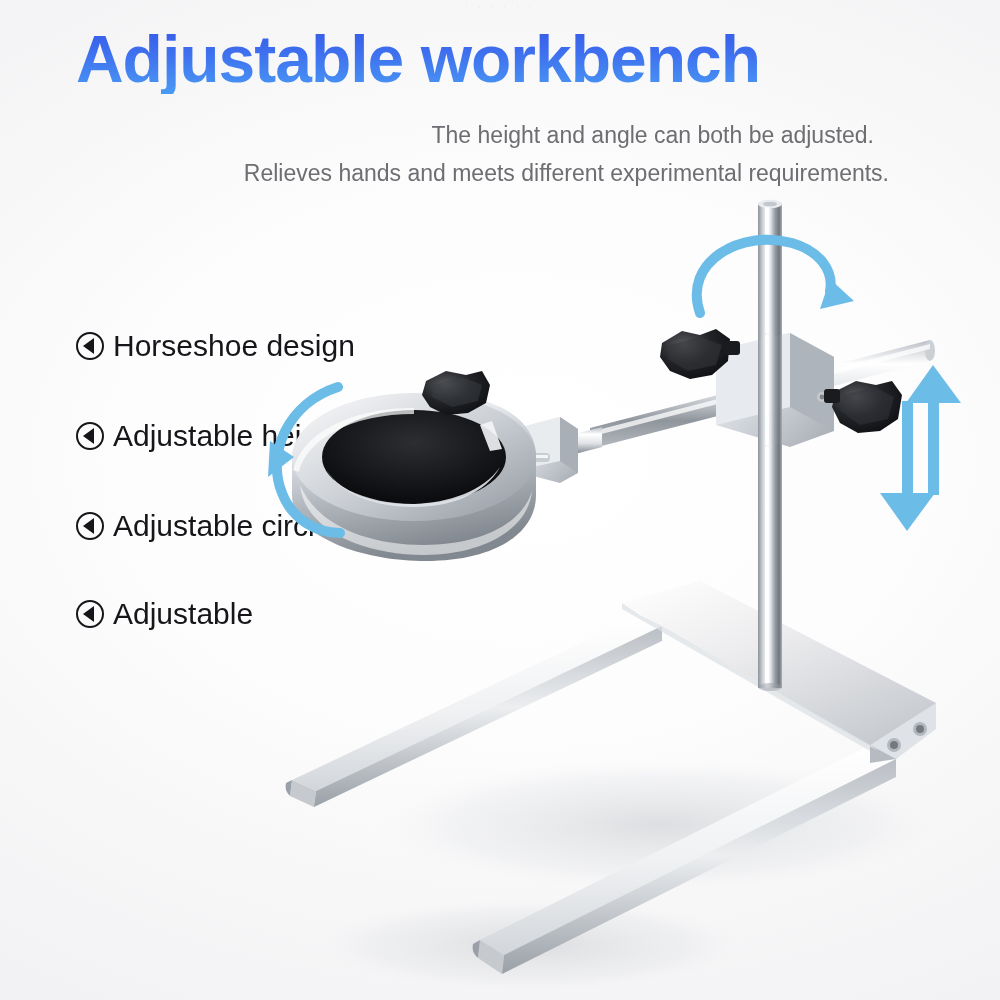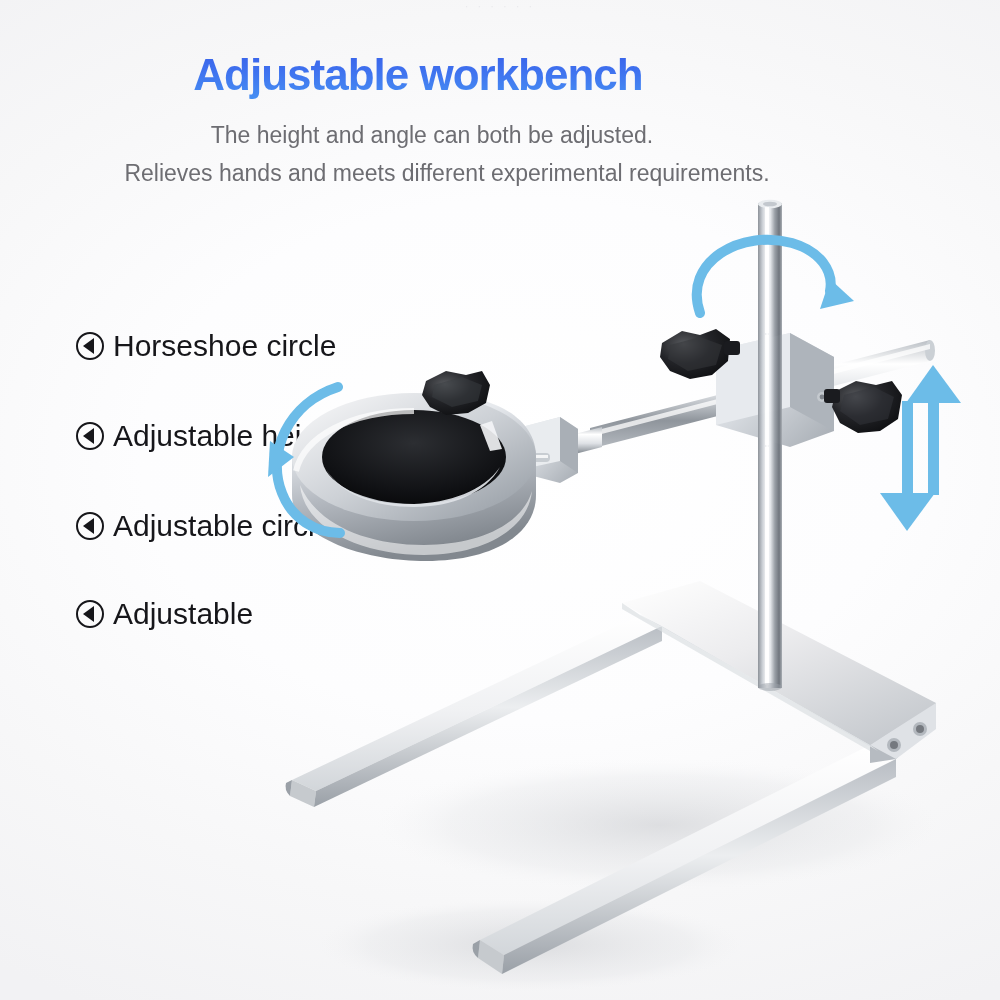--- a/index.html
+++ b/index.html
@@ -15,29 +15,29 @@
     overflow:hidden;
   }
 
   
   .topstrip{
     position:absolute;top:0;left:0;width:1000px;height:12px;
     color:#e9e9ec;font-size:11px;letter-spacing:3px;text-align:center;
     line-height:12px;overflow:hidden;user-select:none;
   }
   .title{
-    position:absolute;top:40px;left:0;width:836px;text-align:center;
-    font-size:44px;font-weight:bold;letter-spacing:-1px;line-height:70px;
+    position:absolute;top:24px;left:0;width:836px;text-align:center;
+    font-size:66px;font-weight:bold;letter-spacing:-1px;line-height:70px;
     background:linear-gradient(180deg,#3558e6 0%,#3f72ef 45%,#4a9bf4 100%);
     -webkit-background-clip:text;background-clip:text;
     color:transparent;-webkit-text-fill-color:transparent;
     white-space:nowrap;
   }
   .sub{
-    position:absolute;left:0;width:864px;text-align:center;
+    position:absolute;left:10px;width:864px;text-align:right;
     color:#6d6d72;font-size:23px;line-height:30px;white-space:nowrap;
   }
   .sub1{top:120px;}
   .sub2{top:158px;padding-left:15px;}
 
   
   .features{position:absolute;left:76px;top:326px;width:420px;}
   .feat{position:absolute;left:0;display:flex;align-items:center;height:40px;}
   .feat0{top:0px;} .feat1{top:90px;} .feat2{top:180px;} .feat3{top:268px;}
   .bullet{
@@ -62,21 +62,21 @@
 
   <div class="topstrip">· · · · · ·</div>
 
   <div class="title">Adjustable workbench</div>
   <div class="sub sub1">The height and angle can both be adjusted.</div>
   <div class="sub sub2">Relieves hands and meets different experimental requirements.</div>
 
   <div class="features">
     <div class="feat feat0">
       <span class="bullet"></span>
-      <span class="feat-label">Horseshoe circle</span>
+      <span class="feat-label">Horseshoe design</span>
     </div>
     <div class="feat feat1">
       <span class="bullet"></span>
       <span class="feat-label">Adjustable height</span>
     </div>
     <div class="feat feat2">
       <span class="bullet"></span>
       <span class="feat-label">Adjustable circle size</span>
     </div>
     <div class="feat feat3">

